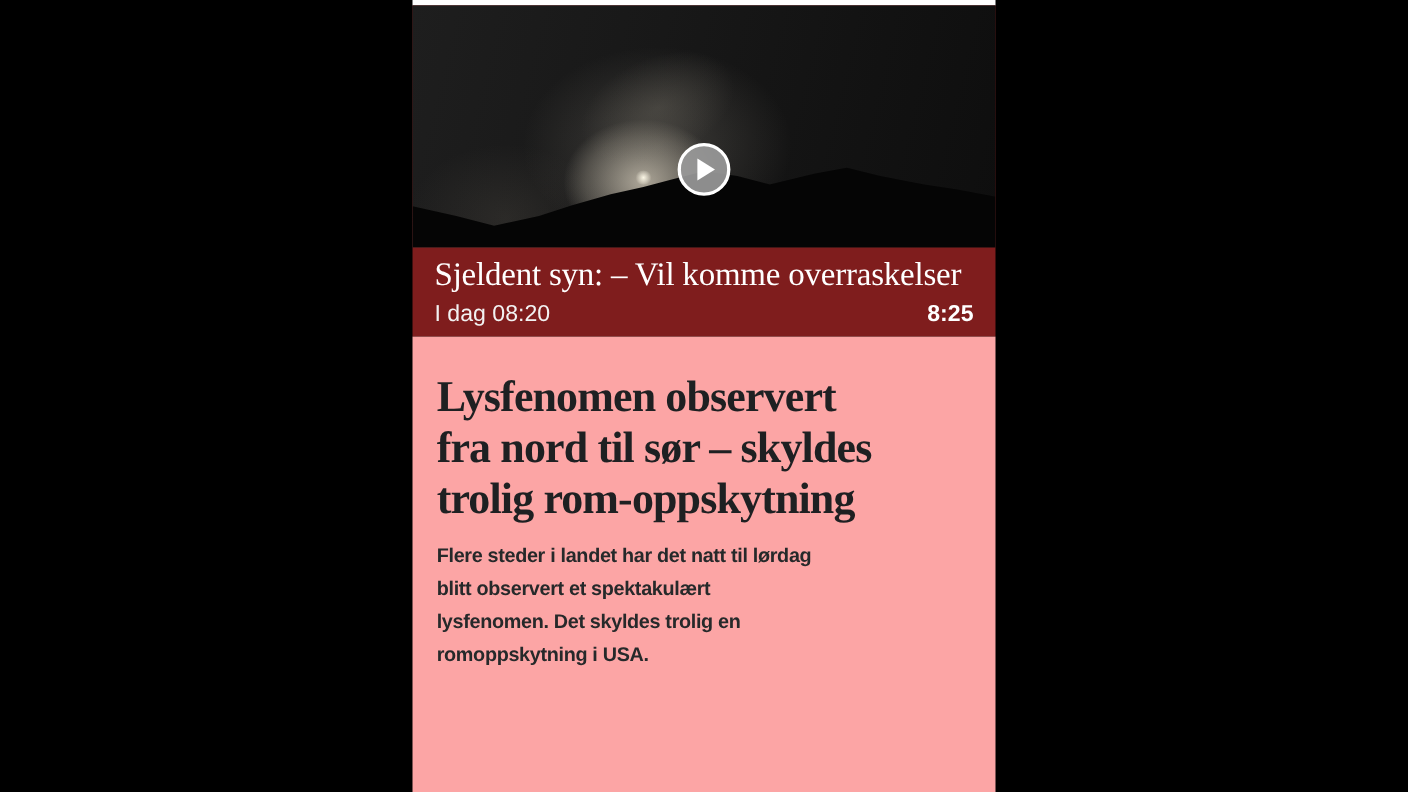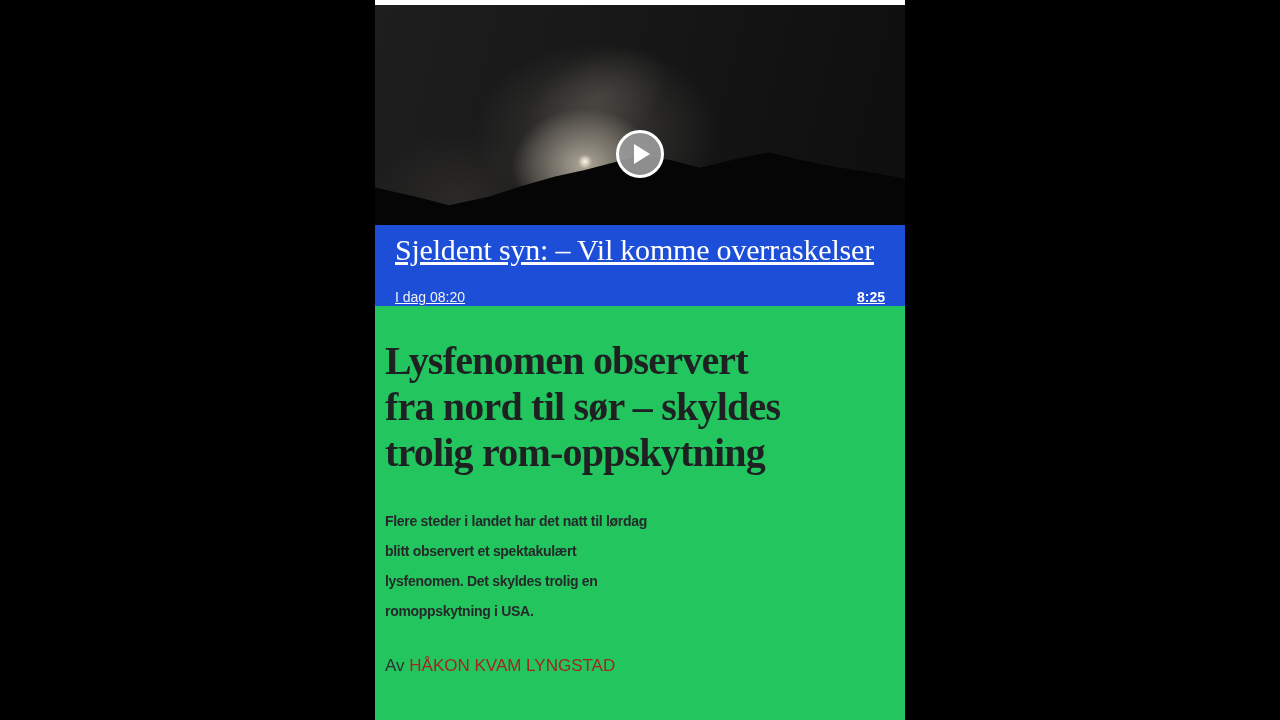--- a/index.html
+++ b/index.html
@@ -17,24 +17,23 @@
     left: 375px; top: 0;
     width: 530px; height: 720px;
     display: flex; flex-direction: column;
   }
 
   .top-strip { height: 5px; background: #ffffff; flex: 0 0 auto; }
 
   
   .video-block {
     height: 301px;
-    background: #1d4ed8;
+    background: #7f1d1d;
     flex: 0 0 auto;
     color: #fff;
-    text-decoration: underline;
   }
   .thumb {
     position: relative;
     width: 530px; height: 220px;
     overflow: hidden;
     cursor: pointer;
     background:
       radial-gradient(95px 75px at 39.5% 73%, rgba(226,217,198,0.70), rgba(170,163,148,0.32) 55%, rgba(0,0,0,0) 76%),
       radial-gradient(170px 125px at 42% 58%, rgba(138,133,123,0.34), rgba(0,0,0,0) 72%),
       radial-gradient(120px 90px at 16% 88%, rgba(120,112,100,0.18), rgba(0,0,0,0) 75%),
@@ -83,46 +82,46 @@
   .video-title {
     font-family: "Liberation Serif", serif;
     font-weight: 400;
     font-size: 30px;
     line-height: 36px;
     color: #ffffff;
     letter-spacing: -0.2px;
     cursor: pointer;
   }
   .video-meta {
-    margin-top: 18px;
+    margin-top: 7px;
     display: flex; justify-content: space-between; align-items: baseline;
-    font-size: 14px; line-height: 22px;
+    font-size: 21px; line-height: 22px;
     color: #f2f2f2;
   }
   .video-duration { font-weight: 600; color: #ffffff; }
 
   
   .article-card {
     flex: 1 1 auto;
-    background: #22c55e;
-    padding: 32px 20px 0 10px;
+    background: #fca5a5;
+    padding: 32px 20px 0 22px;
   }
   .headline {
     font-family: "Liberation Serif", serif;
     font-weight: 700;
     font-size: 40px;
     line-height: 46px;
     letter-spacing: -0.8px;
     color: #1e2022;
     white-space: pre-line;
   }
   .lead {
-    margin-top: 30px;
+    margin-top: 14px;
     font-weight: 700;
-    font-size: 14px;
+    font-size: 18px;
     line-height: 30px;
     letter-spacing: -0.3px;
     color: #26292a;
     white-space: pre-line;
   }
   .byline {
     margin-top: 28px;
     font-size: 17px;
     line-height: 24px;
     color: #2e3133;
@@ -167,22 +166,17 @@
     <div class="article-card">
       <h1 class="headline">Lysfenomen observert
 fra nord til sør – skyldes
 trolig rom-oppskytning</h1>
 
       <p class="lead">Flere steder i landet har det natt til lørdag
 blitt observert et spektakulært
 lysfenomen. Det skyldes trolig en
 romoppskytning i USA.</p>
 
-      <div class="byline">
-        <span>Av</span>
-        <span> </span>
-        <a class="author-link">HÅKON KVAM LYNGSTAD</a>
-      </div>
 
     </div>
 
   </div>
 </div>
 
 </body></html>

